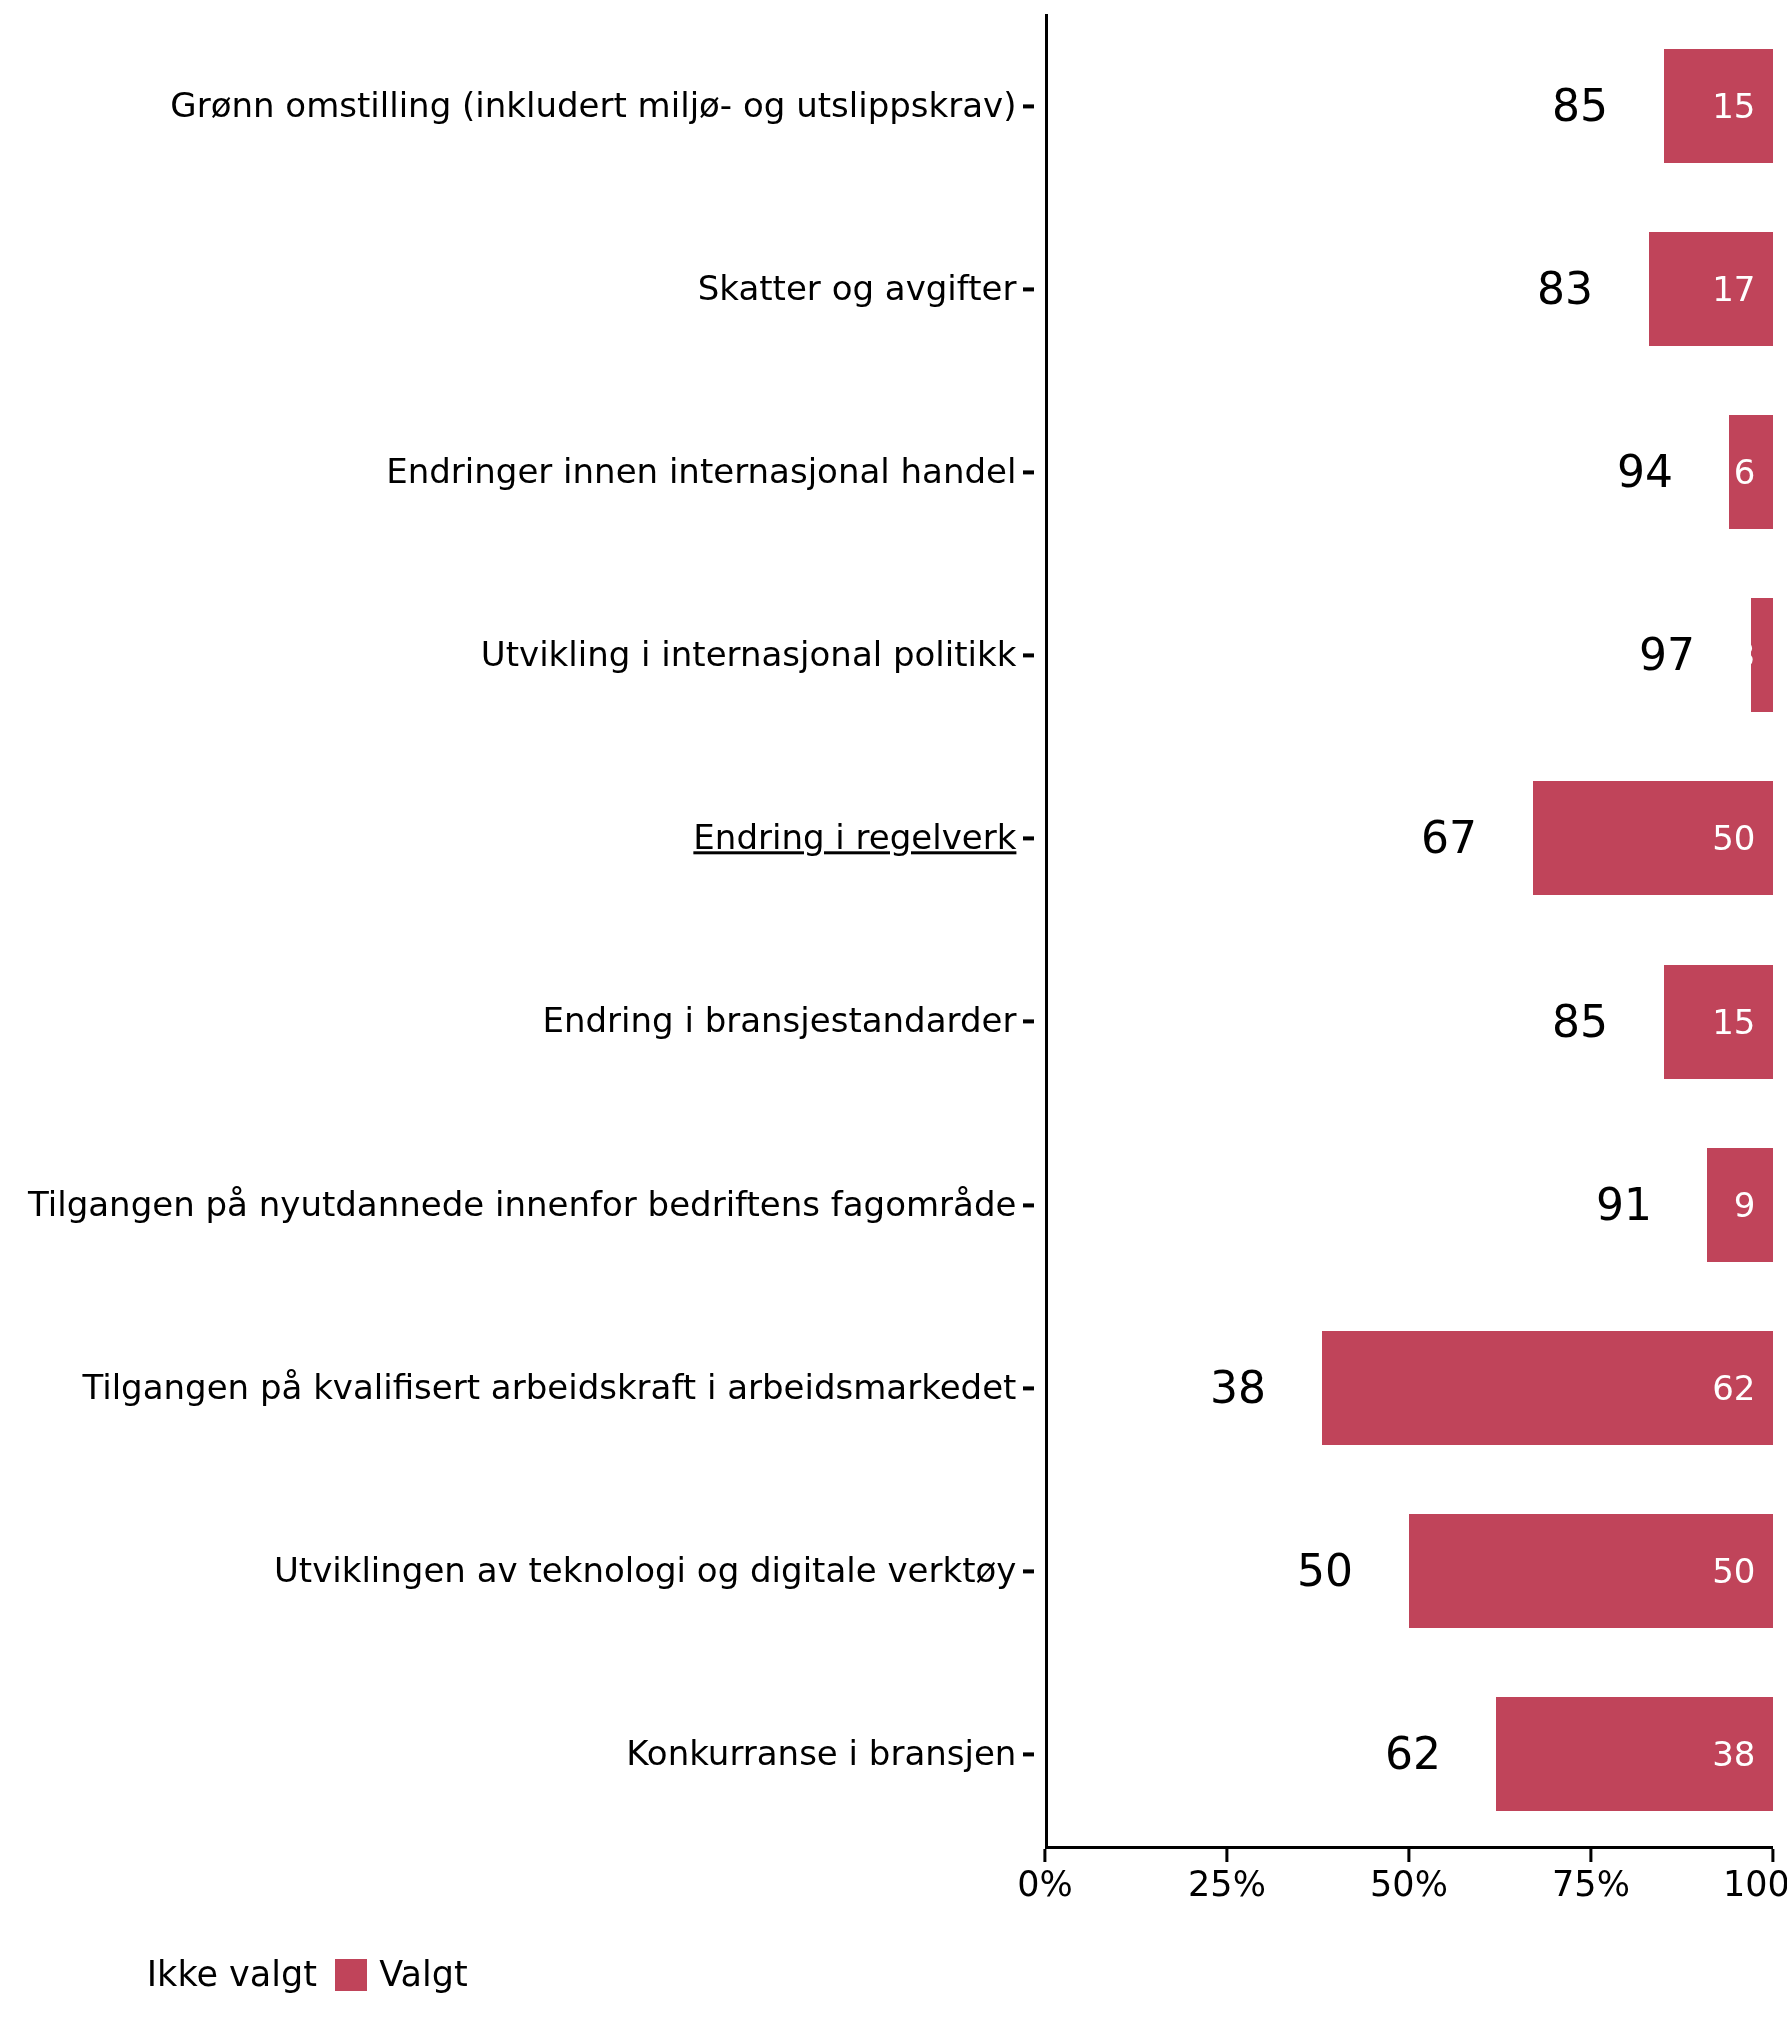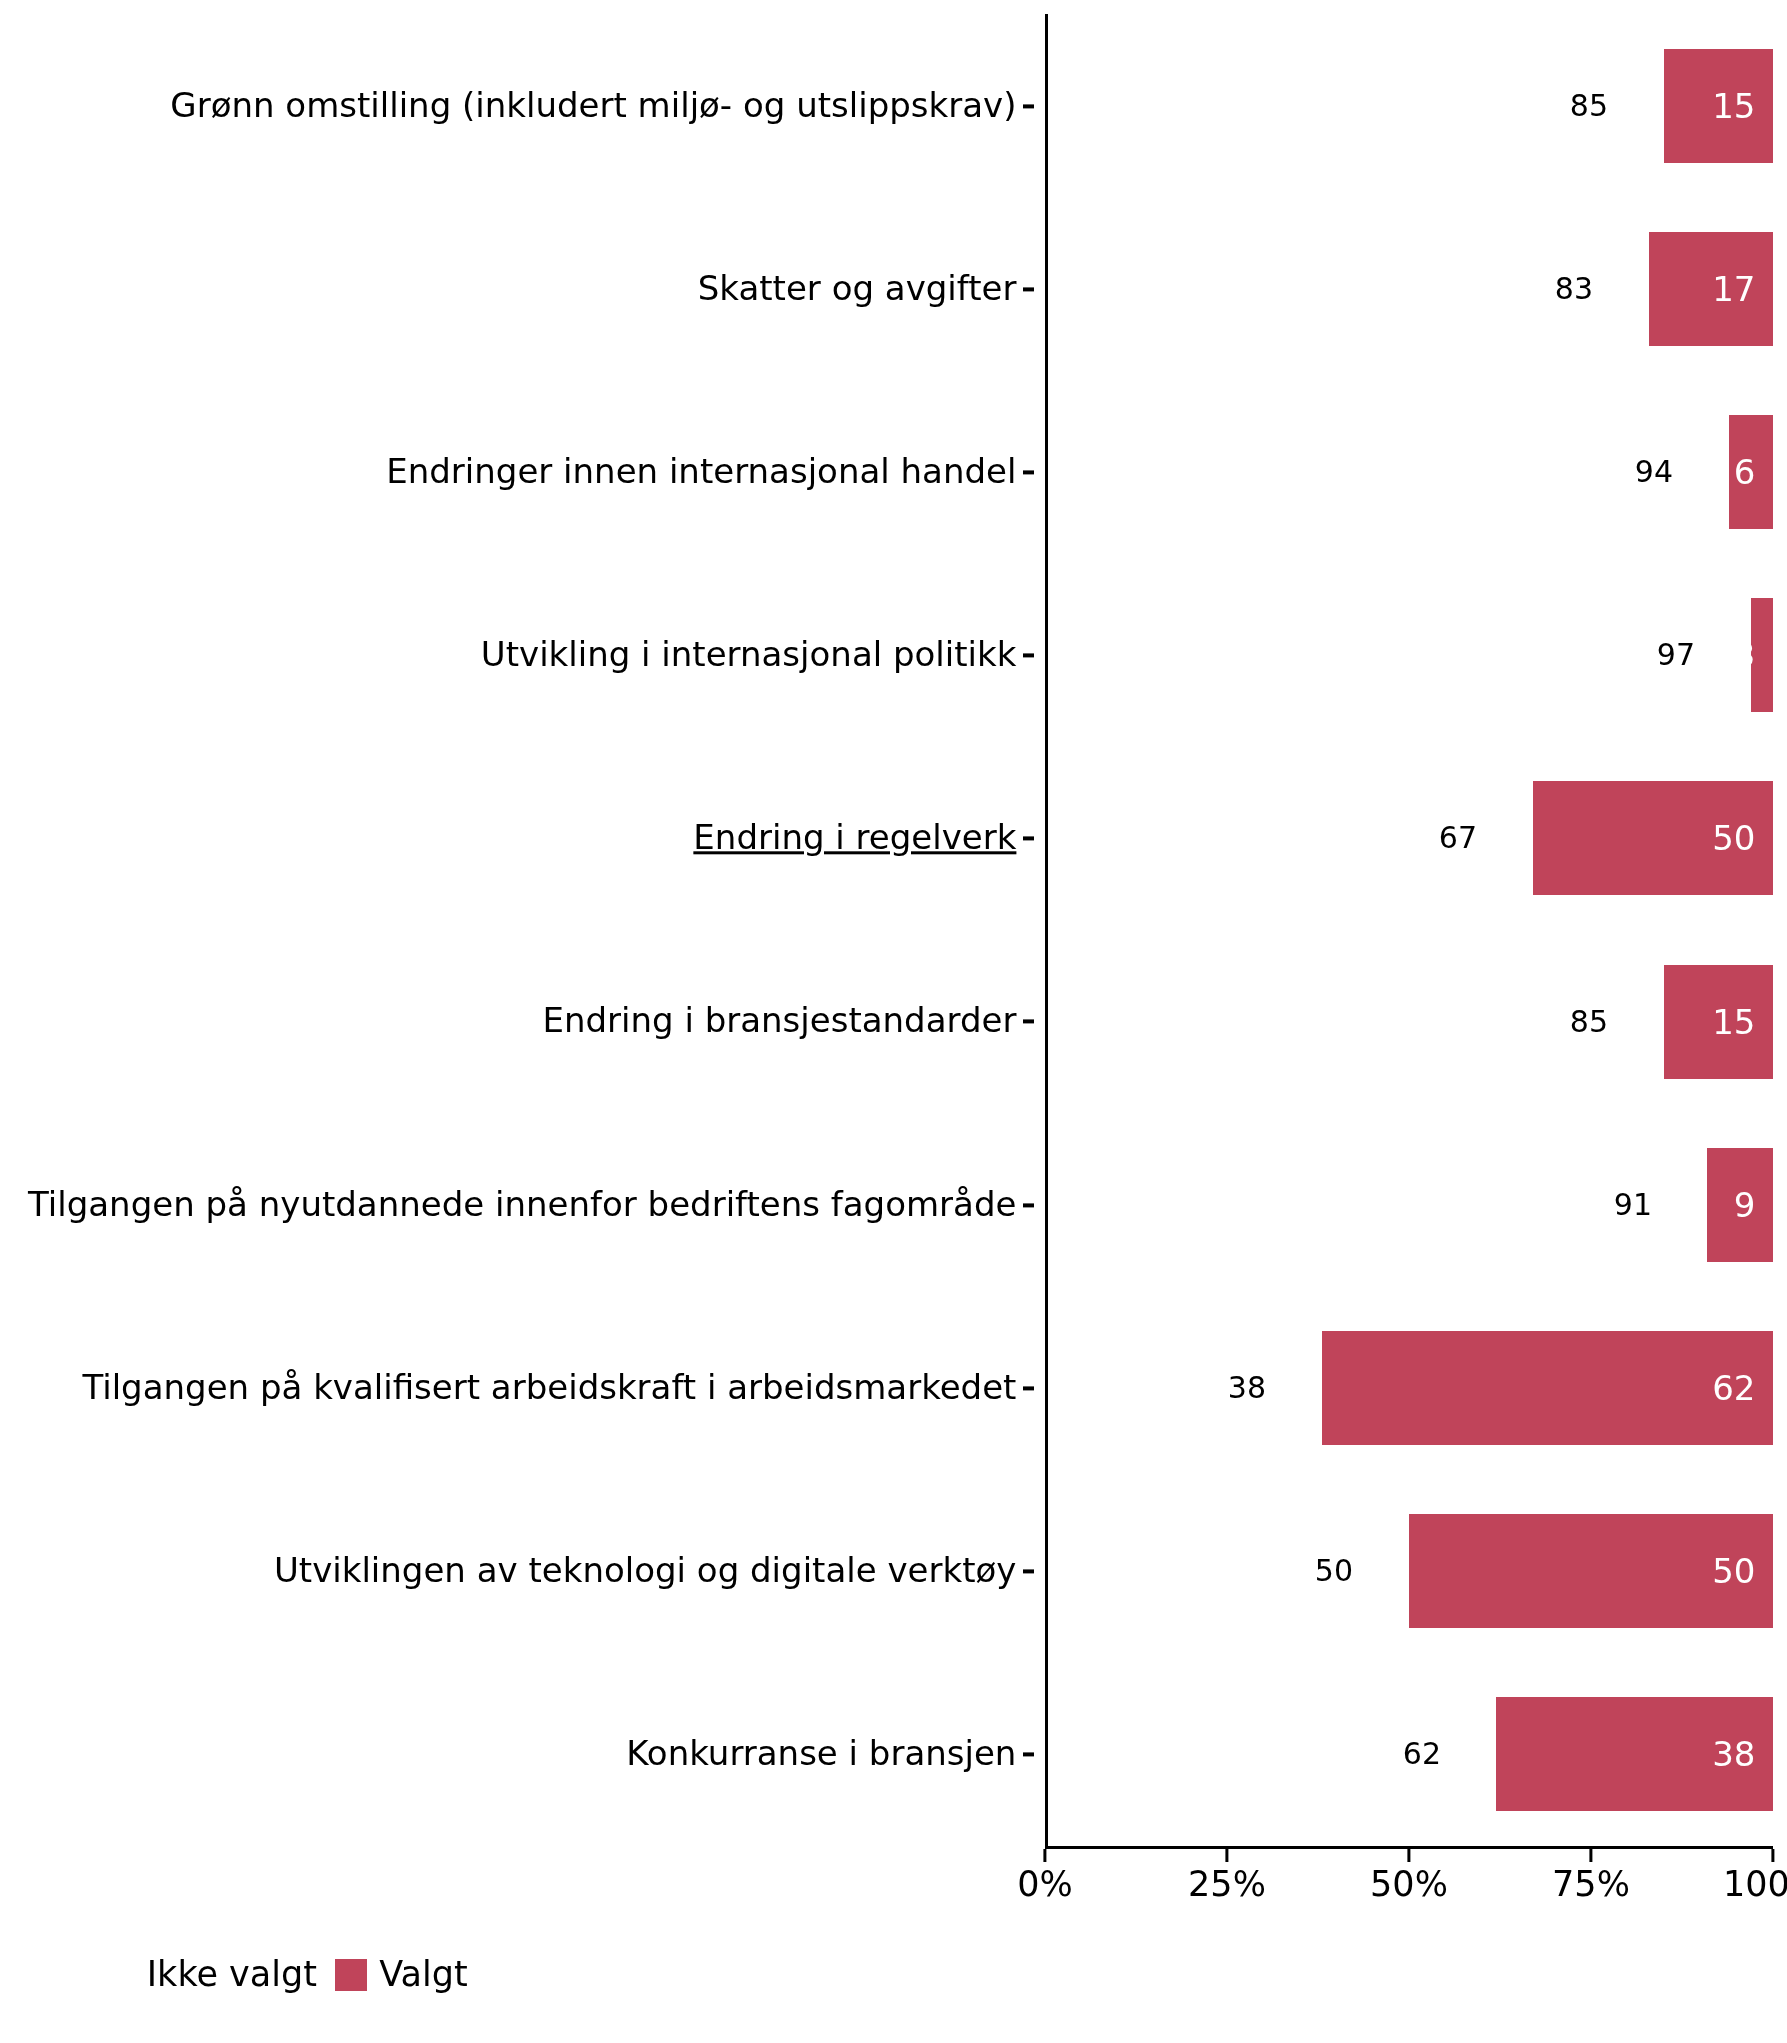--- a/index.html
+++ b/index.html
@@ -79,21 +79,21 @@
     font-size: 34px;
     line-height: 1;
     white-space: nowrap;
   }
 
   .left-value {
     position: absolute;
     top: 50%;
     transform: translateY(-50%);
     color: #000000;
-    font-size: 30px;
+    font-size: 44px;
     line-height: 1;
     white-space: nowrap;
     text-align: right;
   }
 
   
   .cat-labels {
     position: absolute;
     left: 0;
     top: 14.4px;

